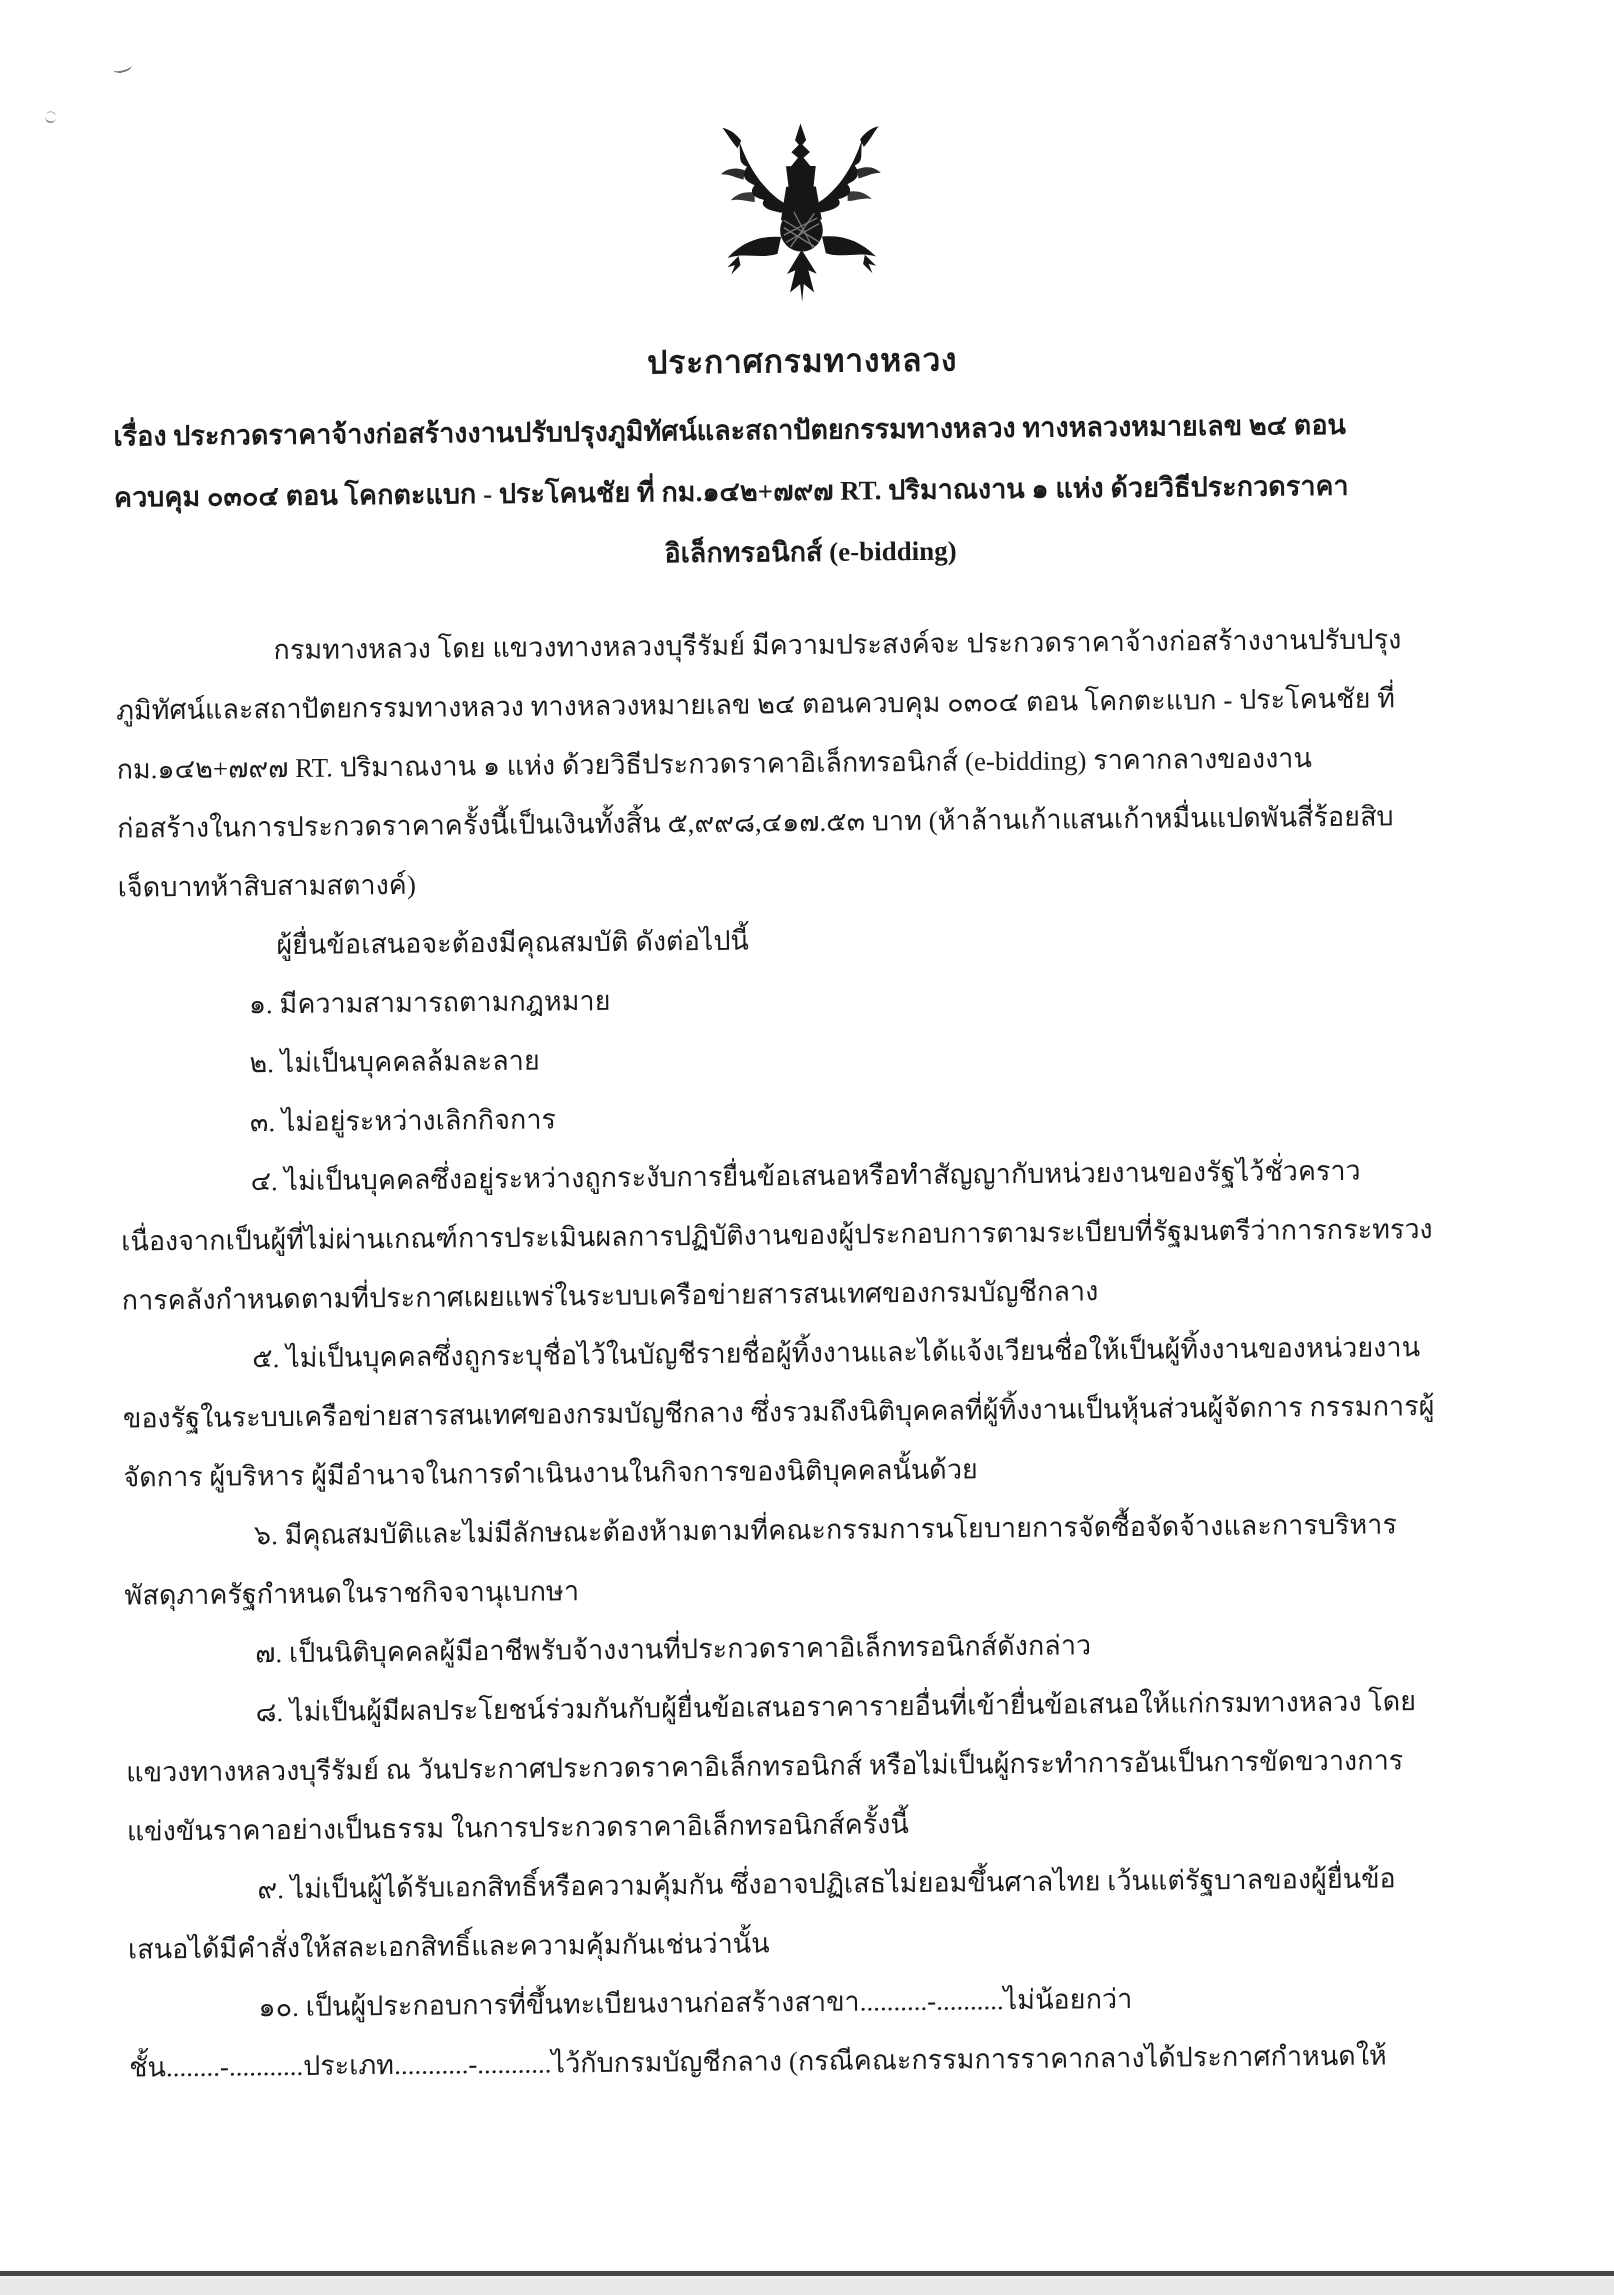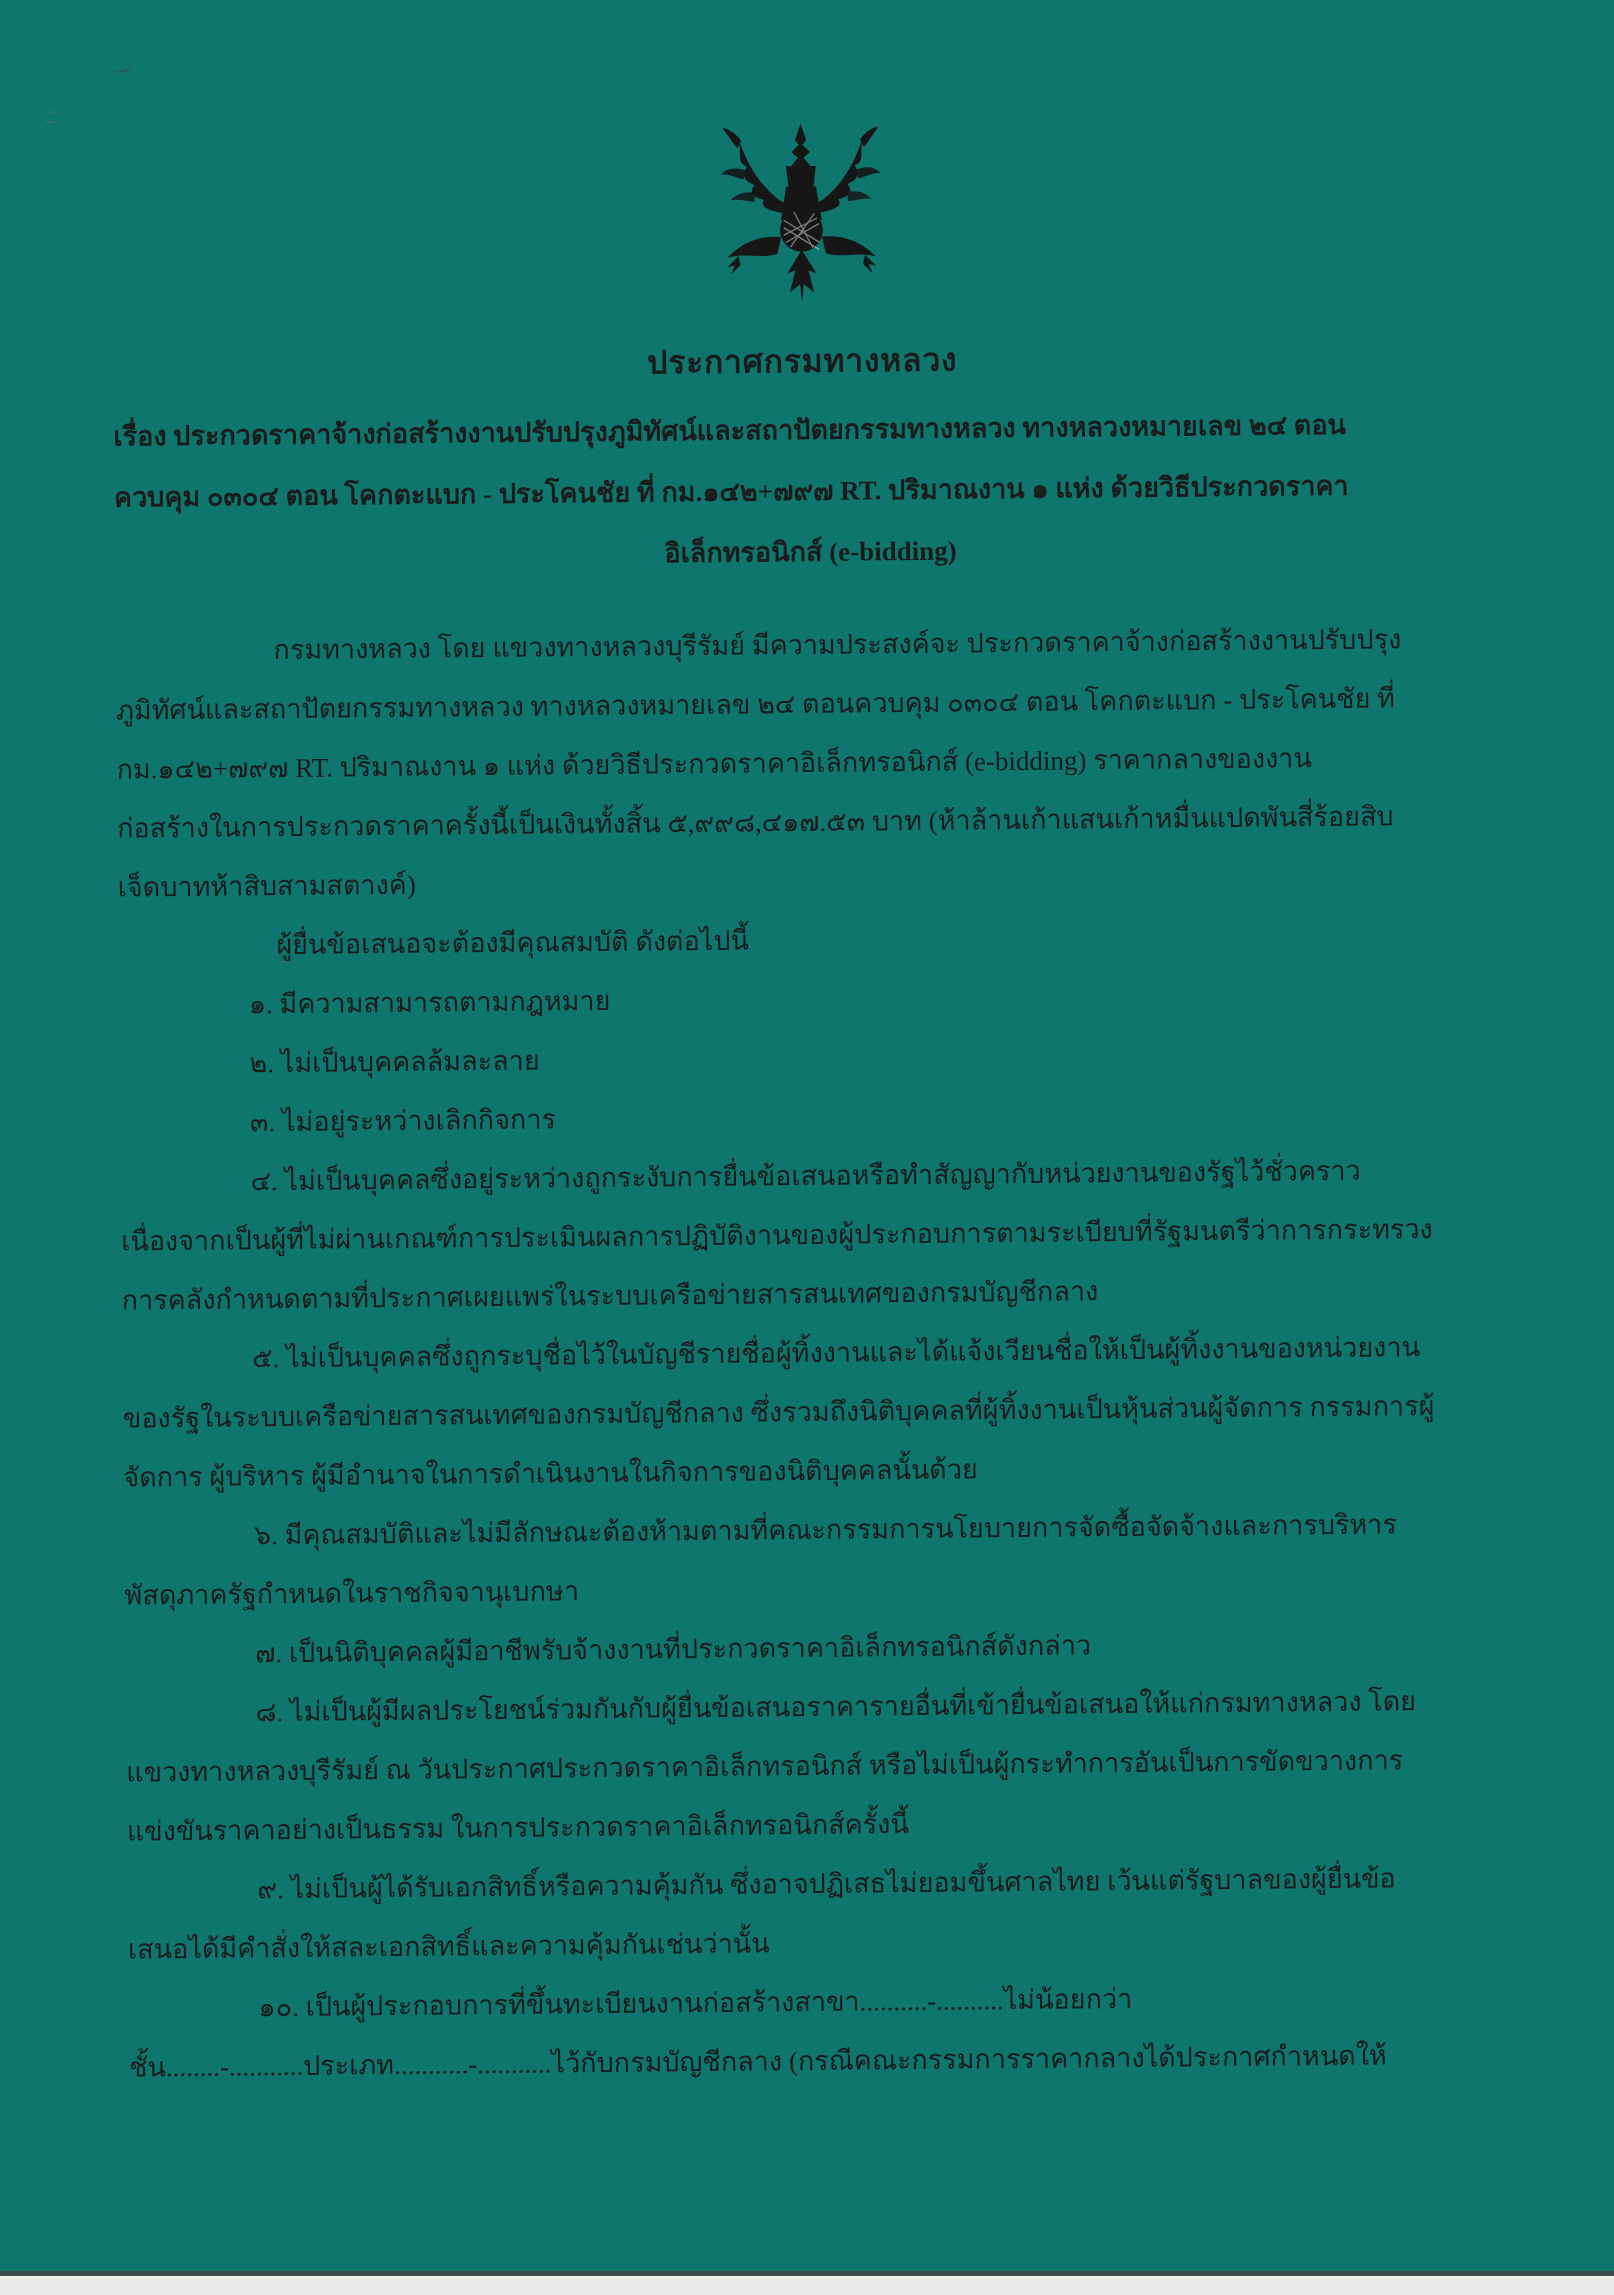--- a/index.html
+++ b/index.html
@@ -1,20 +1,20 @@
 <!DOCTYPE html>
 <html lang="th" style="font-size:10.6px"><head>
 <meta charset="utf-8">
 <title>Scanned Announcement</title>
 <style>
   html,body{margin:0;padding:0;background:#e8e8e6;}
   .page{
     position:relative;
     width:1615px;height:2279px;
-    background:#0f766e;
+    background:#ffffff;
     overflow:hidden;
     font-family:"Liberation Serif","DejaVu Serif",serif;
     color:#1b1b1b;
   }
   .tilt{
     position:absolute;inset:0;
     transform:rotate(-0.55deg);
     transform-origin:50% 40%;
   }
   .emblem{

